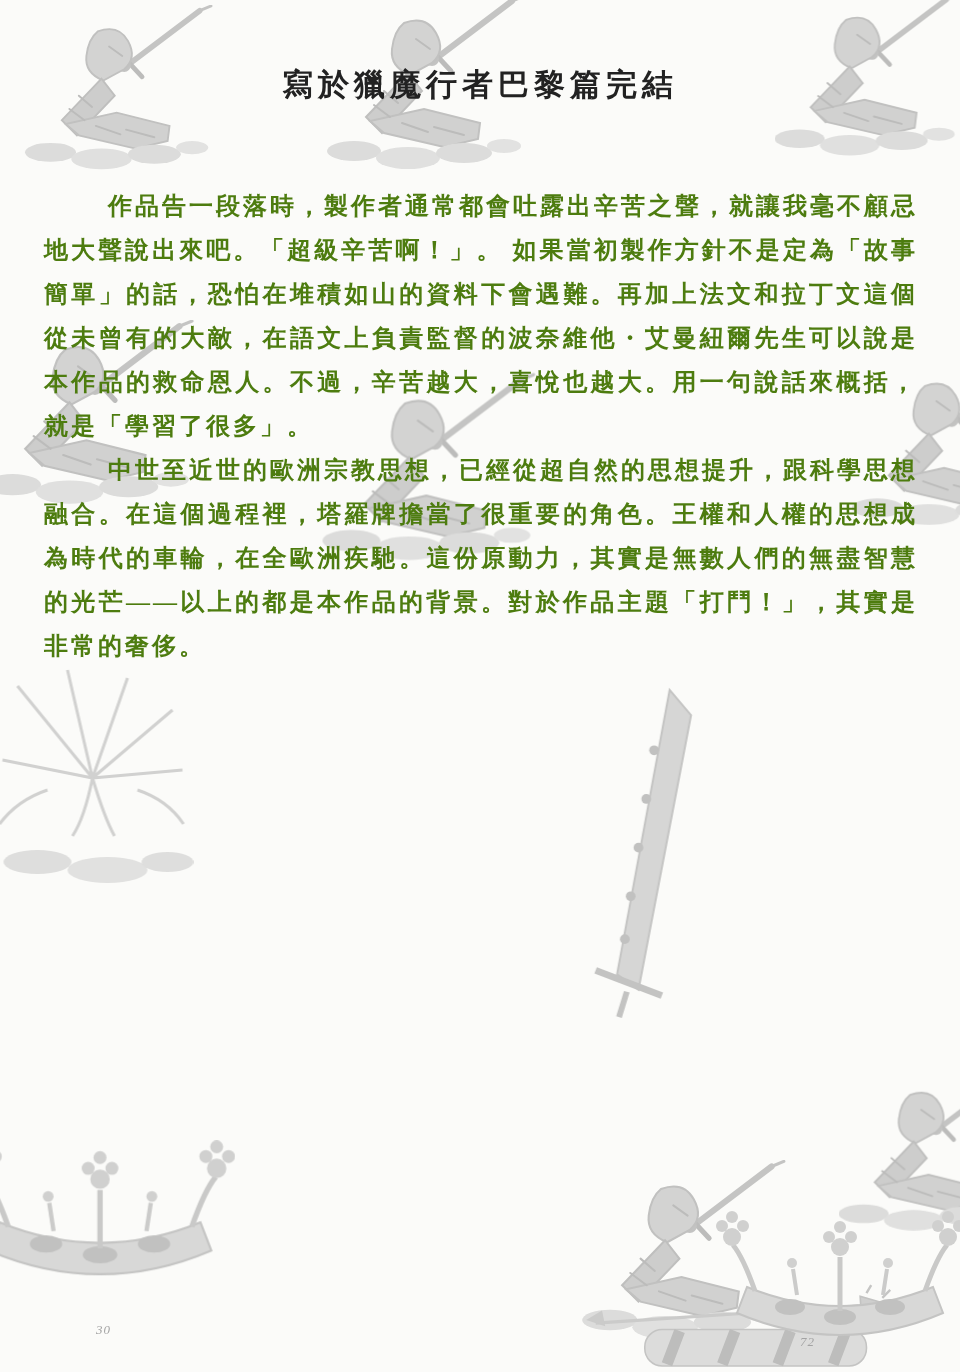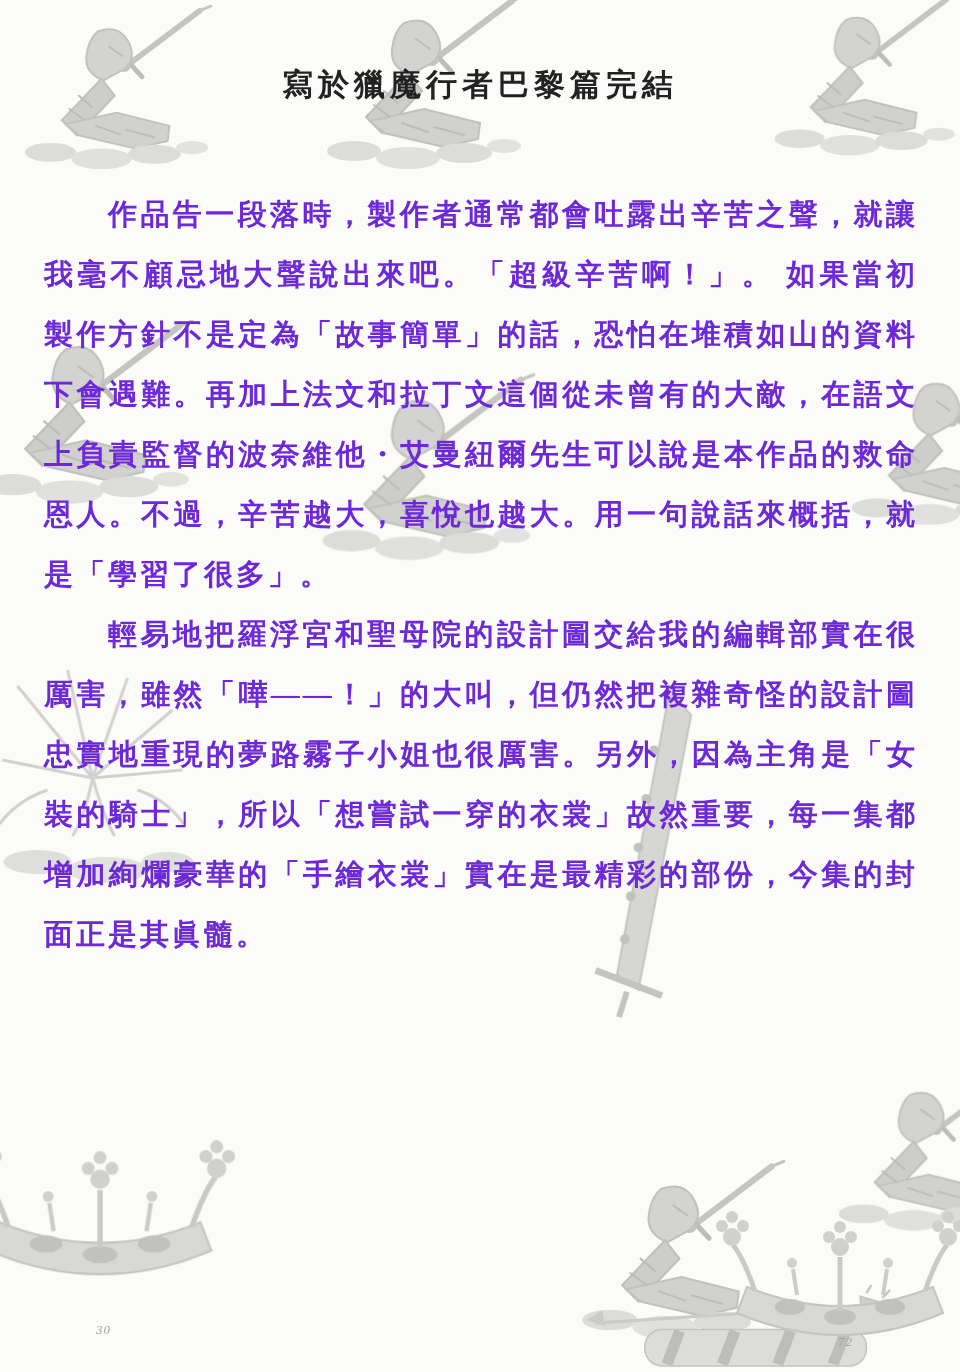--- a/index.html
+++ b/index.html
@@ -36,45 +36,45 @@
     font-size: 31px;
     font-weight: 700;
     letter-spacing: 5px;
     color: #222;
   }
   .afterword-text {
     position: absolute;
     top: 184px;
     left: 44px;
     width: 874px;
-    font-size: 29px;
-    line-height: 60px;
+    font-size: 24px;
+    line-height: 44px;
     letter-spacing: 3px;
     font-weight: 600;
     text-align: justify;
     text-align-last: left;
-    color: #6d28d9;
+    color: #4d7c0f;
   }
   .afterword-text p {
     margin: 0;
     text-indent: 64px;
   }
   .afterword-text p.signature {
     text-indent: 0;
   }
   .plate-mark {
     position: absolute;
     z-index: 1;
     font-style: italic;
     font-size: 13px;
     color: #a3a3a3;
     letter-spacing: 1px;
   }
   .plate-mark.left  { left: 96px;  top: 1322px; }
-  .plate-mark.right { left: 838px; top: 1334px; }
+  .plate-mark.right { left: 800px; top: 1334px; }
 </style>
 </head>
 <body>
 
 <svg class="engraving-layer" width="960" height="1372" viewBox="0 0 960 1372" xmlns="http://www.w3.org/2000/svg">
   <defs>
     <symbol id="sym-knight" viewBox="0 0 210 180">
       <g stroke-linecap="round">
         <path d="M118 62 L192 6" stroke="#8d8d8d" stroke-width="6" fill="none"></path>
         <path d="M192 6 l12 -5" stroke="#8d8d8d" stroke-width="3" fill="none"></path>
@@ -170,15 +170,15 @@
 </svg>
 
 <span class="plate-mark left">30</span>
 <span class="plate-mark right">72</span>
 
 <div class="content-layer">
   <h1 class="page-title">寫於獵魔行者巴黎篇完結</h1>
 
   <main class="afterword-text">
     <p>作品告一段落時，製作者通常都會吐露出辛苦之聲，就讓我毫不顧忌地大聲說出來吧。「超級辛苦啊！」。 如果當初製作方針不是定為「故事簡單」的話，恐怕在堆積如山的資料下會遇難。再加上法文和拉丁文這個從未曾有的大敵，在語文上負責監督的波奈維他・艾曼紐爾先生可以說是本作品的救命恩人。不過，辛苦越大，喜悅也越大。用一句說話來概括，就是「學習了很多」。</p>
-    <p>輕易地把羅浮宮和聖母院的設計圖交給我的編輯部實在很厲害，雖然「嘩——！」的大叫，但仍然把複雜奇怪的設計圖忠實地重現的夢路霧子小姐也很厲害。另外，因為主角是「女裝的騎士」，所以「想嘗試一穿的衣裳」故然重要，每一集都增加絢爛豪華的「手繪衣裳」實在是最精彩的部份，今集的封面正是其眞髓。</p>
+    <p>中世至近世的歐洲宗教思想，已經從超自然的思想提升，跟科學思想融合。在這個過程裡，塔羅牌擔當了很重要的角色。王權和人權的思想成為時代的車輪，在全歐洲疾馳。這份原動力，其實是無數人們的無盡智慧的光芒——以上的都是本作品的背景。對於作品主題「打鬥！」，其實是非常的奢侈。</p>
   </main>
 </div>
 
 </body></html>

